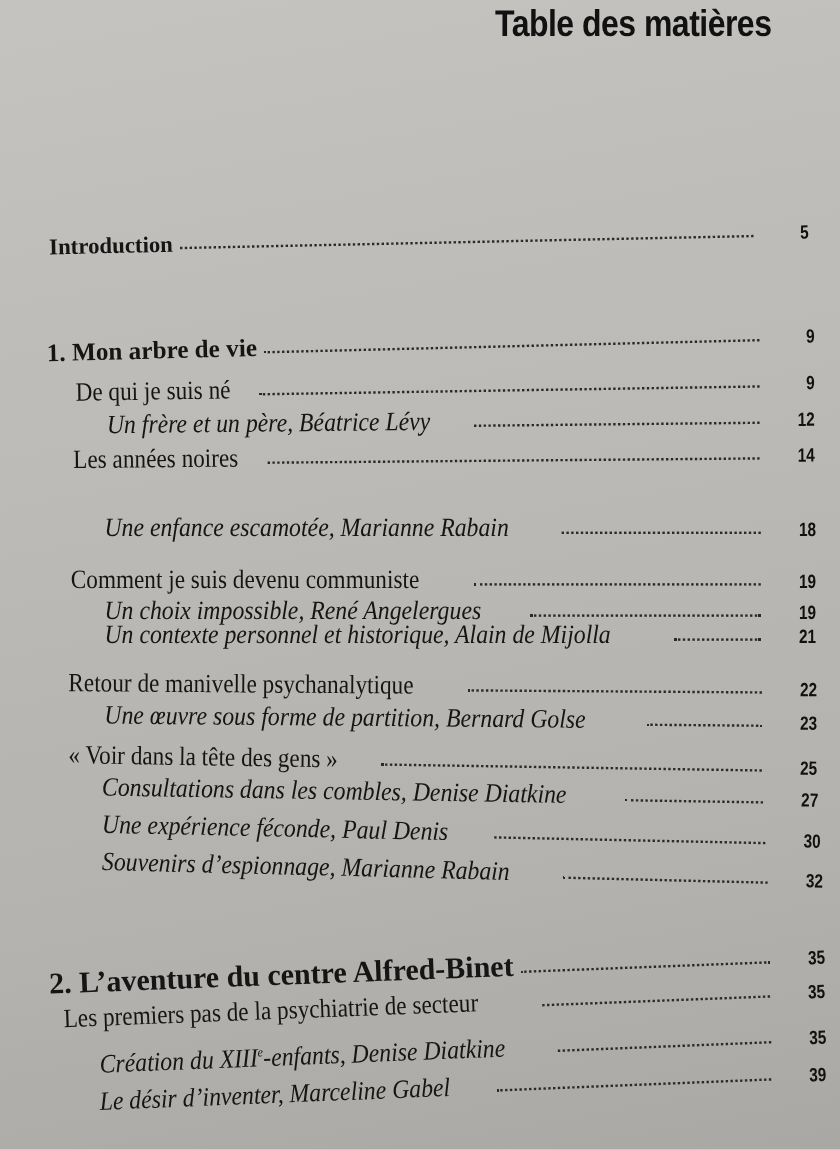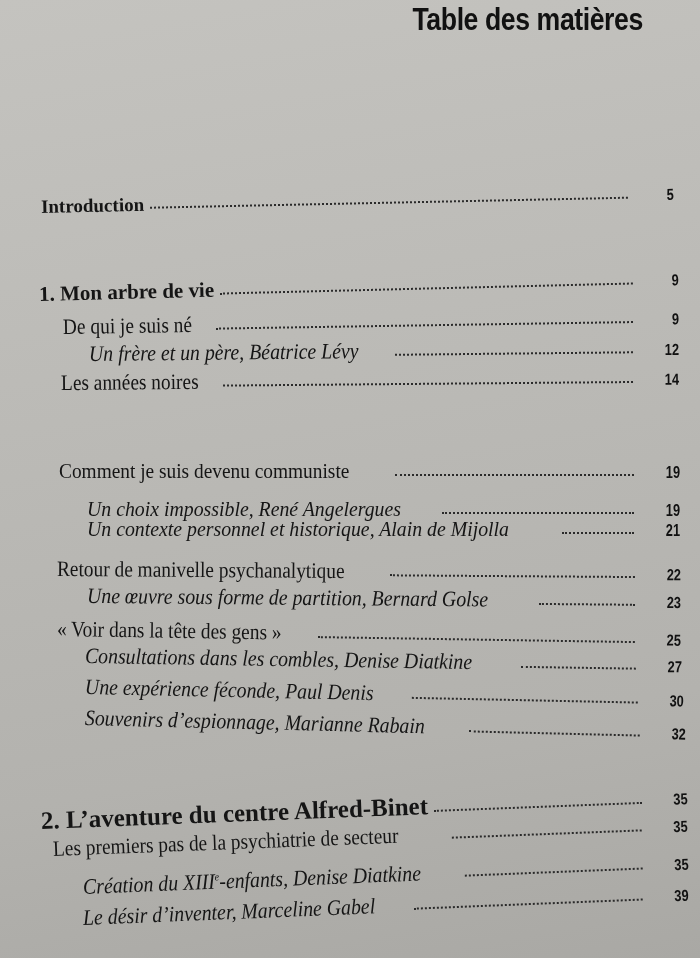--- a/index.html
+++ b/index.html
@@ -99,22 +99,27 @@
     <span class="page-num">12</span>
   </div>
 
   <div class="entry lvl-section" style="left:38px; top:370px; width:618px; transform: rotate(-0.5deg); transform-origin:left center;">
     <span class="label">Les années noires</span>
     <span class="leader"></span>
     <span class="page-num">14</span>
   </div>
 
 
+  <div class="entry lvl-sub" style="left:64px; top:427px; width:593px;">
+    <span class="label">Une enfance escamotée, Marianne Rabain</span>
+    <span class="leader"></span>
+    <span class="page-num">18</span>
+  </div>
 
-  <div class="entry lvl-section" style="left:36px; top:458px; width:621px;">
+  <div class="entry lvl-section" style="left:36px; top:470px; width:621px;">
     <span class="label">Comment je suis devenu communiste</span>
     <span class="leader"></span>
     <span class="page-num">19</span>
   </div>
 
   <div class="entry lvl-sub" style="left:64px; top:496px; width:593px;">
     <span class="label">Un choix impossible, René Angelergues</span>
     <span class="leader"></span>
     <span class="page-num">19</span>
   </div>

